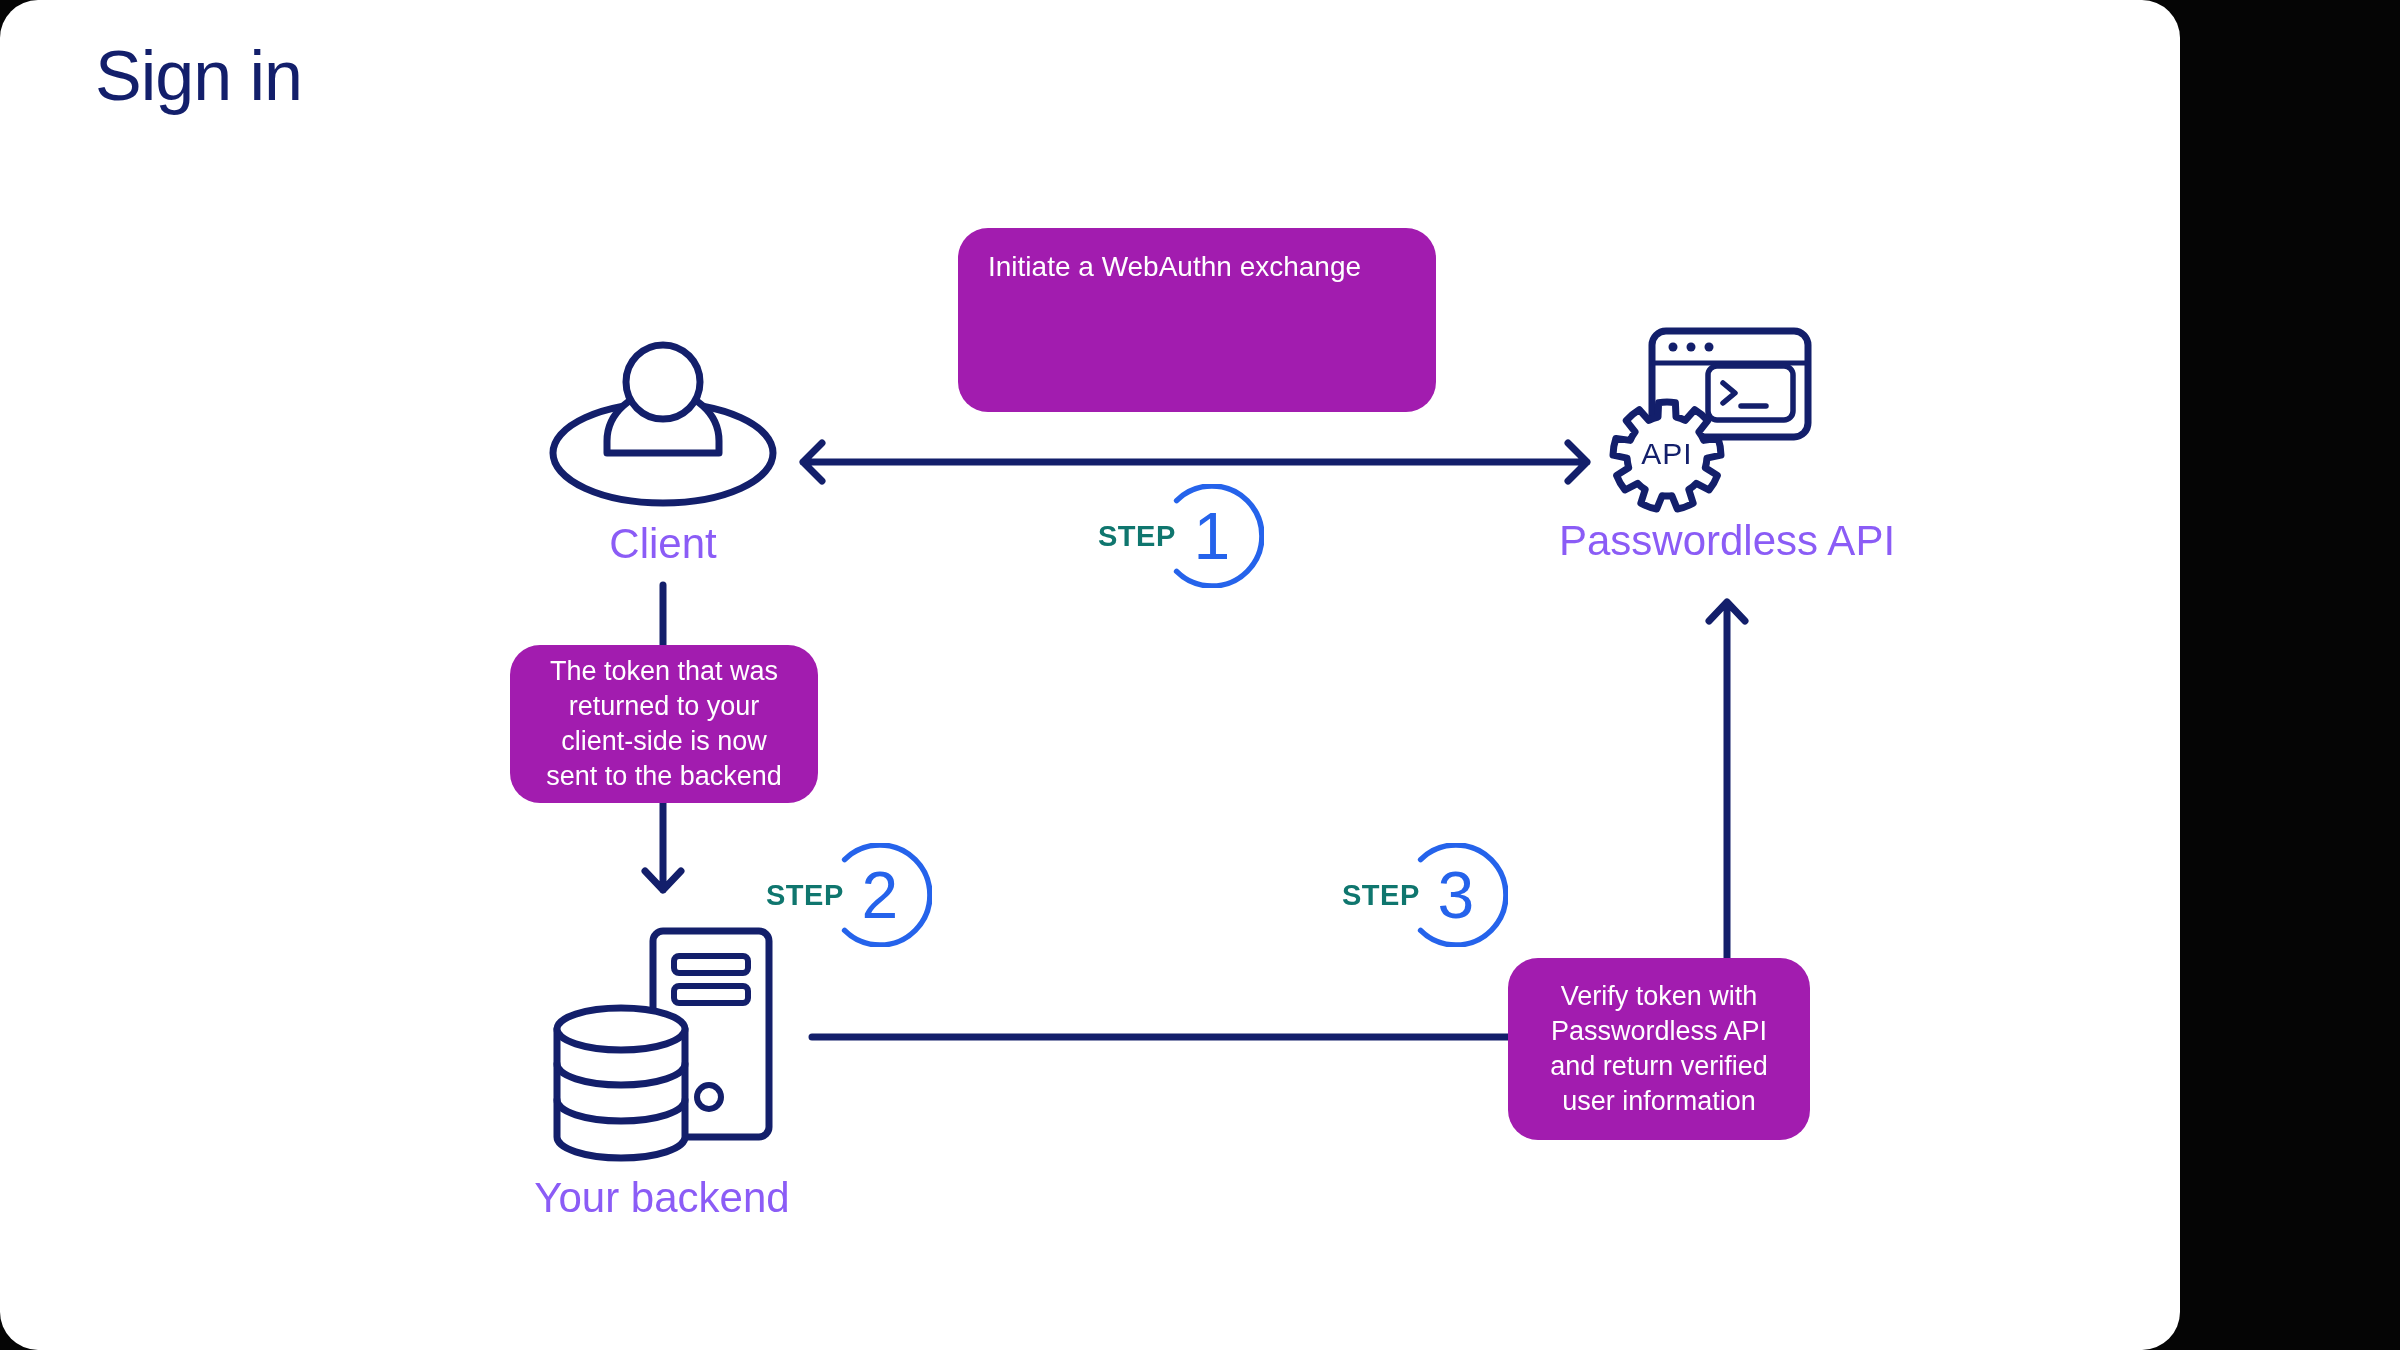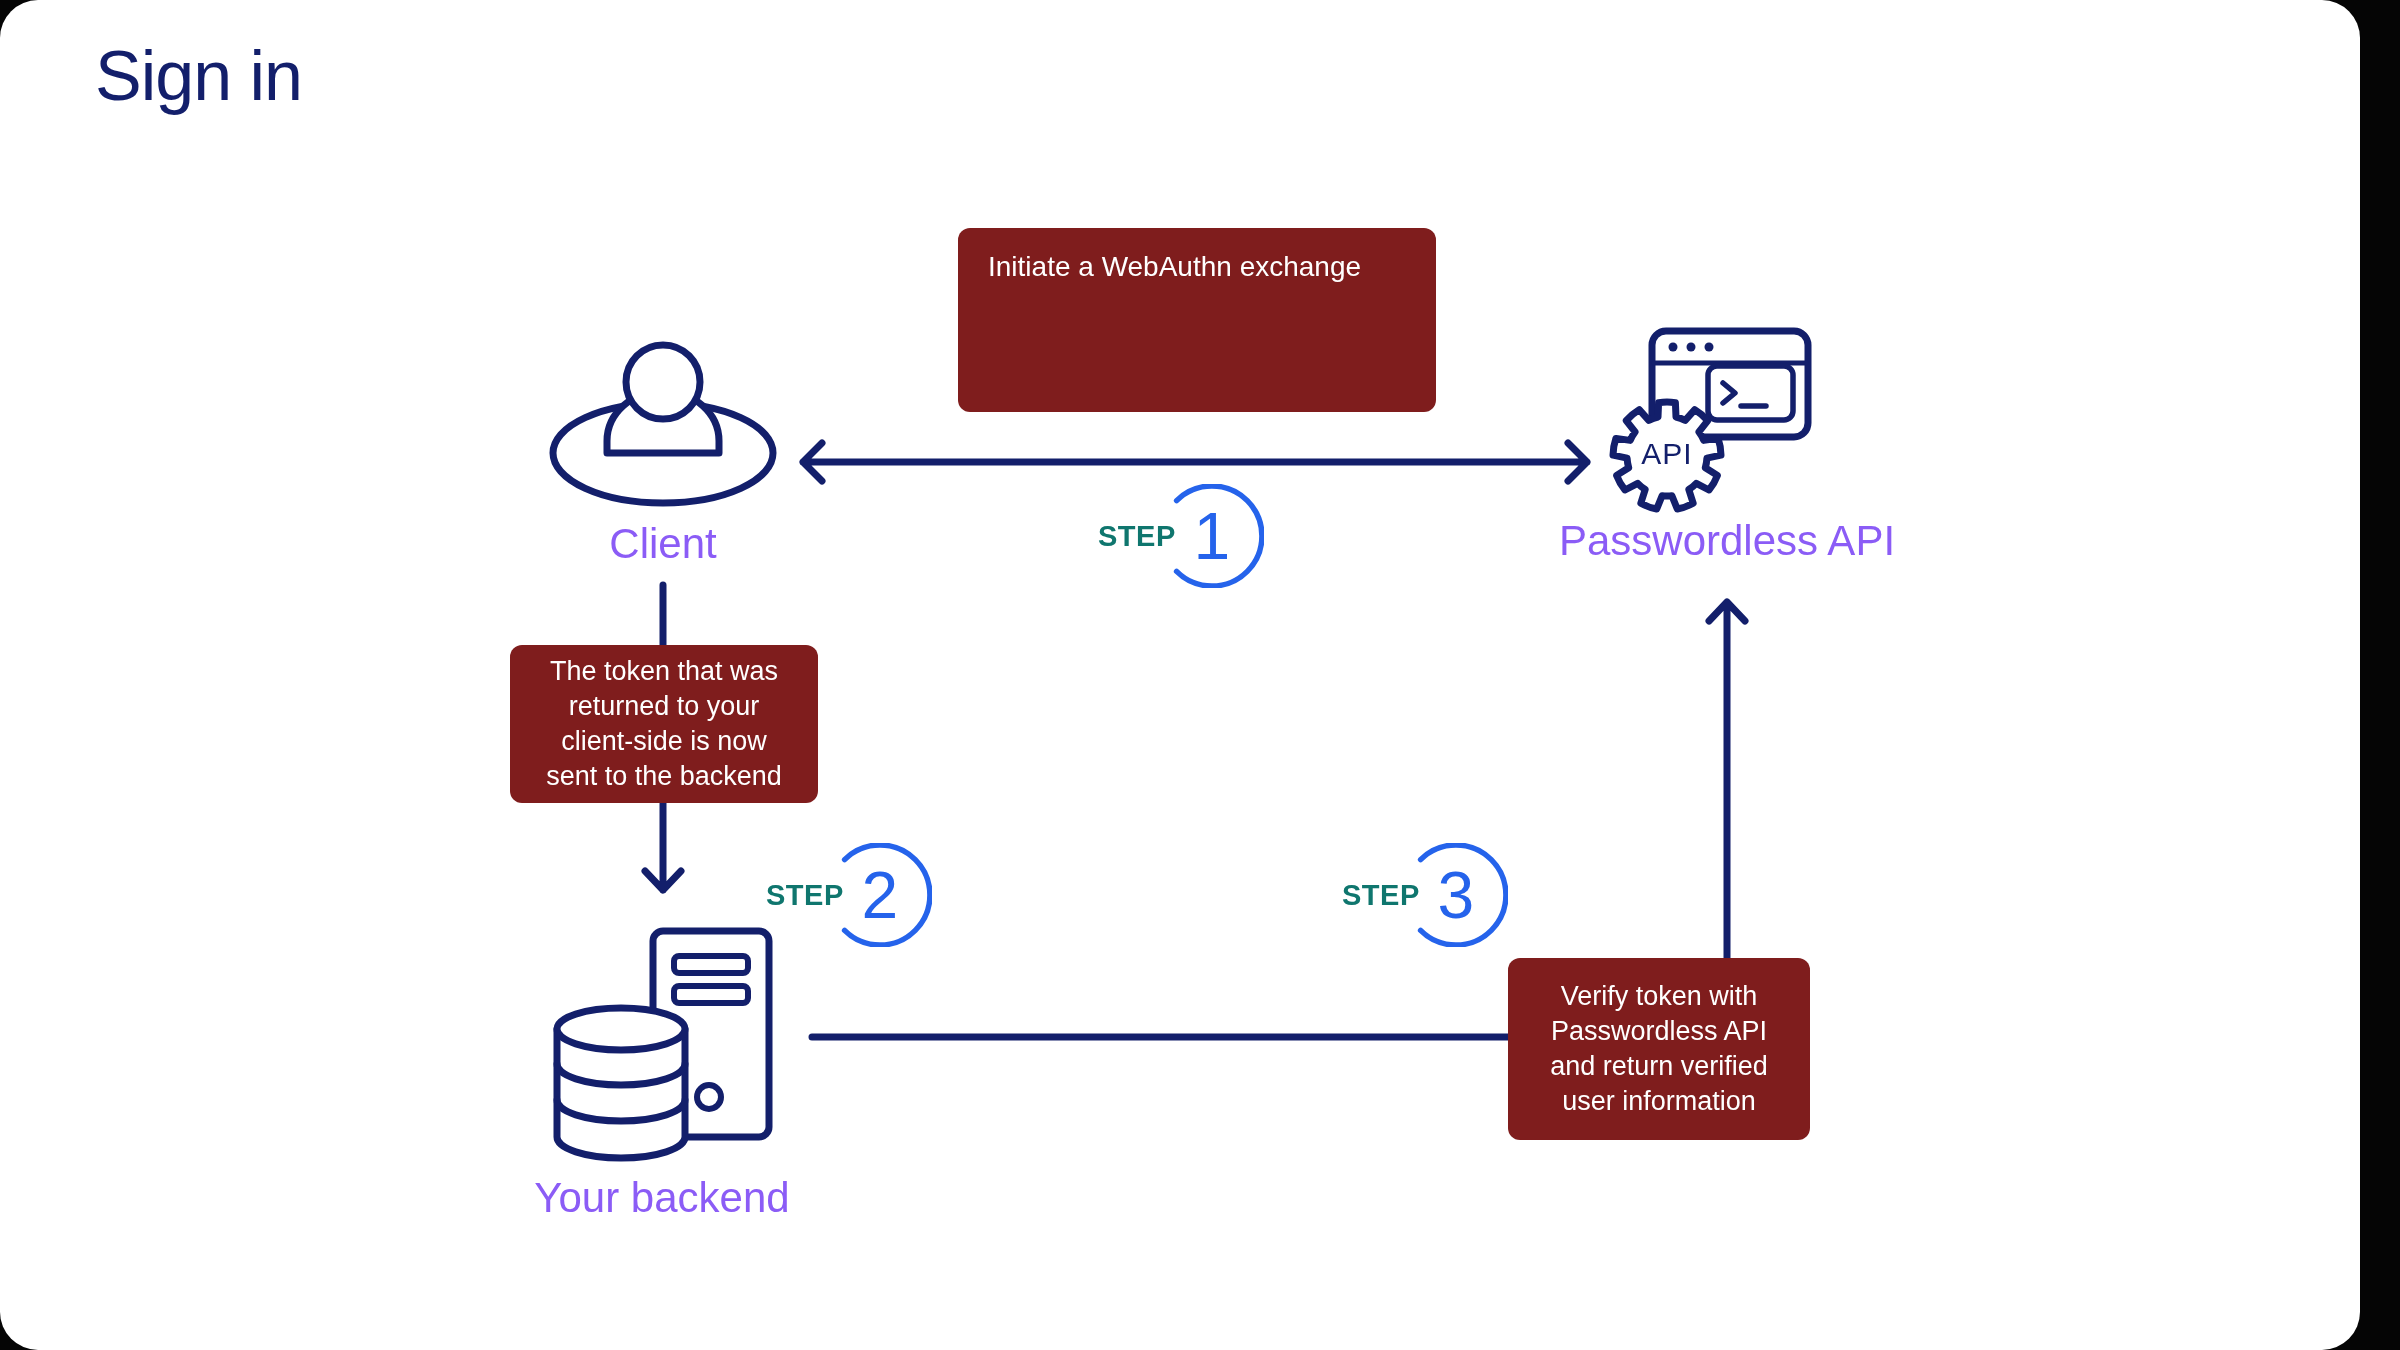--- a/index.html
+++ b/index.html
@@ -1,21 +1,21 @@
 <!DOCTYPE html>
 <html><head>
 <meta charset="utf-8">
 <style>
   html,body{margin:0;padding:0;background:#050505;}
   body{width:2400px;height:1350px;font-family:"Liberation Sans",sans-serif;}
-  .canvas{position:relative;width:2360px;height:1350px;background:#ffffff;border-radius:38px;overflow:hidden;}
+  .canvas{position:relative;width:2180px;height:1350px;background:#ffffff;border-radius:38px;overflow:hidden;}
   .layer{position:absolute;left:0;top:0;z-index:1;}
   .page-title{position:absolute;left:95px;top:36px;z-index:2;font-size:70px;font-weight:500;
     letter-spacing:-1px;color:#131f6b;}
-  .callout{position:absolute;z-index:2;background:#7f1d1d;color:#ffffff;border-radius:12px;
+  .callout{position:absolute;z-index:2;background:#a21caf;color:#ffffff;border-radius:30px;
     box-sizing:border-box;font-size:28px;line-height:35px;}
   .callout-initiate{left:958px;top:228px;width:478px;height:184px;padding:21px 30px;text-align:left;}
   .callout-initiate p{margin:0;white-space:pre-line;}
   .callout-initiate p.first{margin-bottom:38px;}
   .callout-center{display:flex;align-items:center;justify-content:center;text-align:center;font-size:27px;}
   .callout-center p{margin:0;white-space:pre-line;}
   .callout-token{left:510px;top:645px;width:308px;height:158px;}
   .callout-verify{left:1508px;top:958px;width:302px;height:182px;}
   .node-label{position:absolute;z-index:2;transform:translateX(-50%);white-space:nowrap;
     color:#8b5cf6;font-size:42px;font-weight:400;}

